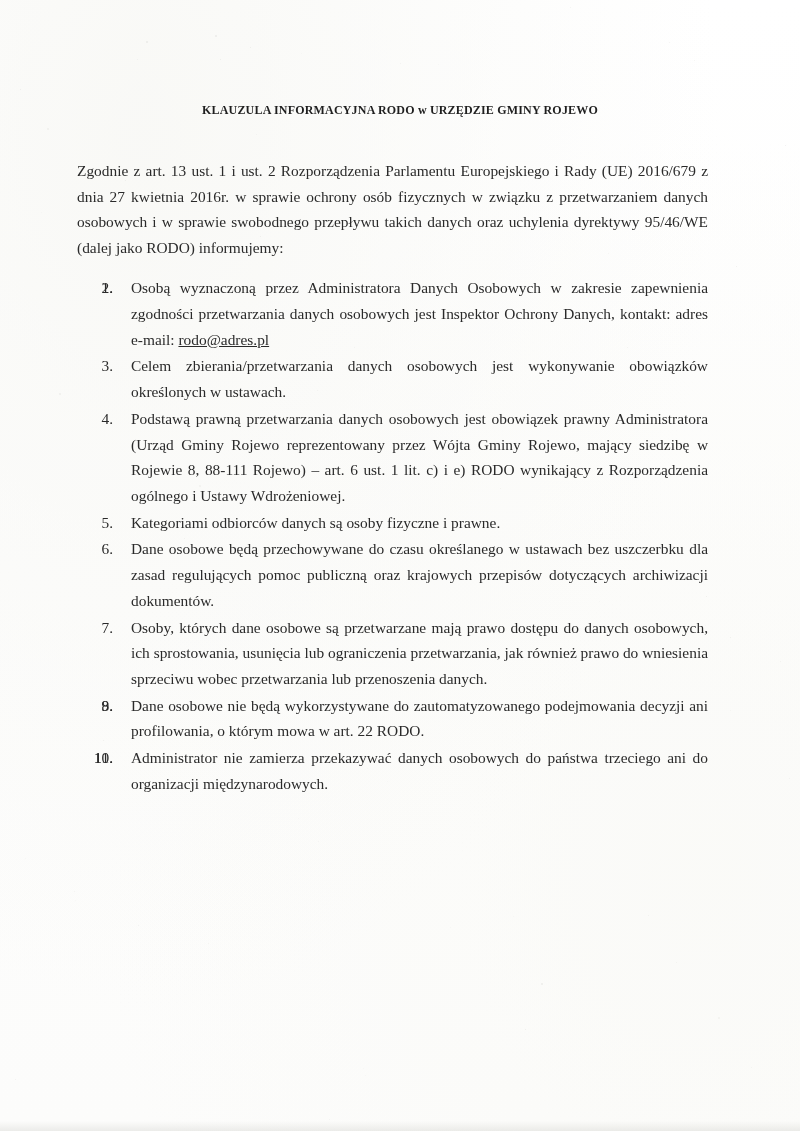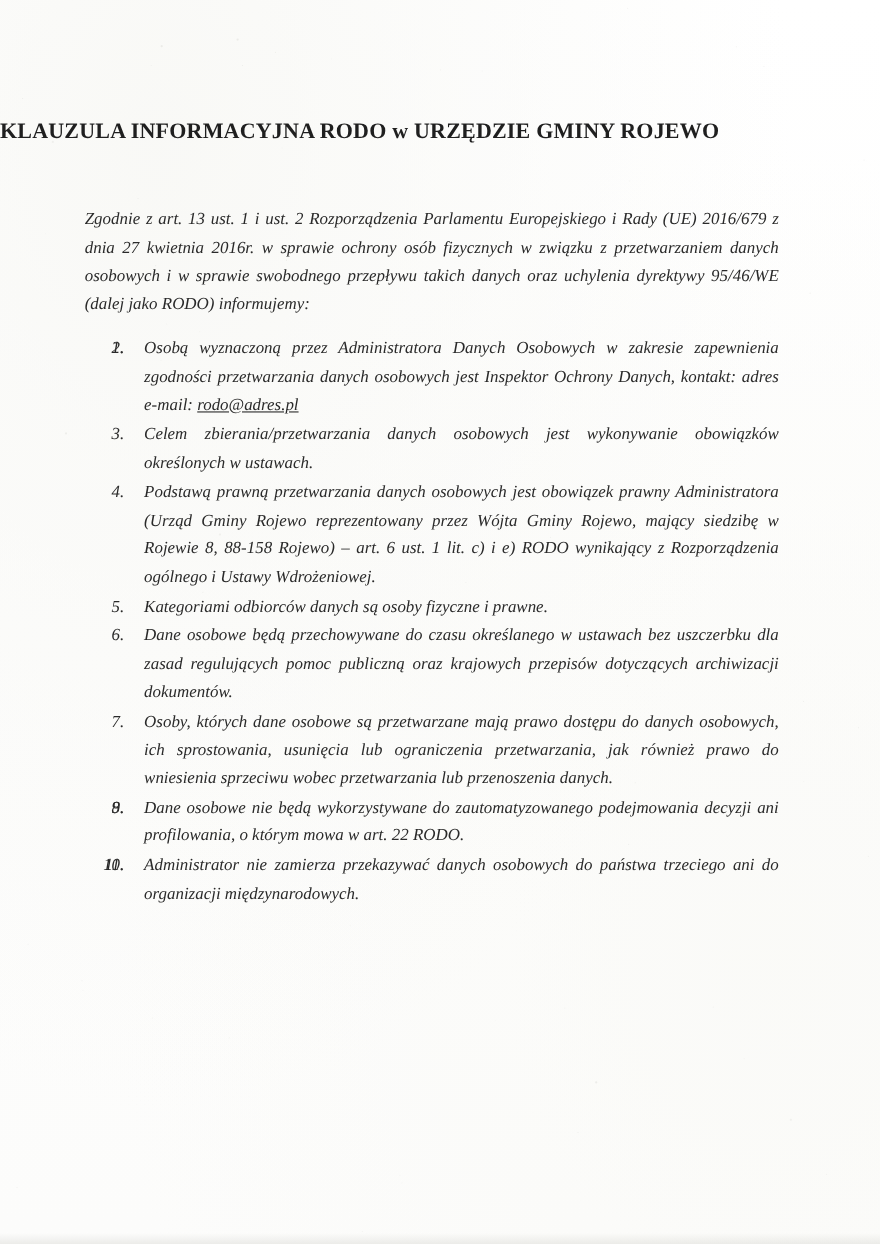--- a/index.html
+++ b/index.html
@@ -46,33 +46,32 @@
     height: 10px;
     background: linear-gradient(180deg, rgba(255,255,255,0) 0%, rgba(205,205,200,0.35) 100%);
     pointer-events: none;
   }
 
   .doc-title {
     position: absolute;
     top: 95px;
     left: 0;
     width: 800px;
-    text-align: left;
+    text-align: center;
     font-weight: bold;
-    font-size: 20px;
+    font-size: 12px;
     letter-spacing: .18px;
     color: #1f1f1f;
   }
 
   .content {
     position: absolute;
     left: 77px;
-    top: 187px;
+    top: 158px;
     width: 631px;
-    font-style: italic;
   }
 
   .intro {
     text-align: justify;
     font-size: 15.4px;
     line-height: 25.6px;
     color: #2a2a2a;
     margin: 0 0 15px 0;
   }
 
@@ -185,21 +184,21 @@
   <h1 class="doc-title">KLAUZULA INFORMACYJNA RODO w URZĘDZIE GMINY ROJEWO</h1>
 
   <div class="content">
 
     <p class="intro">Zgodnie z art. 13 ust. 1 i ust. 2 Rozporządzenia Parlamentu Europejskiego i Rady (UE) 2016/679 z dnia 27 kwietnia 2016r. w sprawie ochrony osób fizycznych w związku z przetwarzaniem danych osobowych i w sprawie swobodnego przepływu takich danych oraz uchylenia dyrektywy 95/46/WE (dalej jako RODO) informujemy:</p>
 
     <ol class="clauses" id="clause-list">
         <li><span class="num">1.</span></li>
         <li><span class="num">2.</span><span>Osobą wyznaczoną przez Administratora Danych Osobowych w zakresie zapewnienia zgodności przetwarzania danych osobowych jest Inspektor Ochrony Danych, kontakt: adres e-mail: </span><span class="mail-link">rodo@adres.pl</span></li>
         <li><span class="num">3.</span><span>Celem zbierania/przetwarzania danych osobowych jest wykonywanie obowiązków określonych w ustawach.</span></li>
-        <li><span class="num">4.</span><span>Podstawą prawną przetwarzania danych osobowych jest obowiązek prawny Administratora (Urząd Gminy Rojewo reprezentowany przez Wójta Gminy Rojewo, mający siedzibę w Rojewie 8, 88-158 Rojewo) – art. 6 ust. 1 lit. c) i e) RODO wynikający z Rozporządzenia ogólnego i Ustawy Wdrożeniowej.</span></li>
+        <li><span class="num">4.</span><span>Podstawą prawną przetwarzania danych osobowych jest obowiązek prawny Administratora (Urząd Gminy Rojewo reprezentowany przez Wójta Gminy Rojewo, mający siedzibę w Rojewie 8, 88-111 Rojewo) – art. 6 ust. 1 lit. c) i e) RODO wynikający z Rozporządzenia ogólnego i Ustawy Wdrożeniowej.</span></li>
         <li><span class="num">5.</span><span>Kategoriami odbiorców danych są osoby fizyczne i prawne.</span></li>
         <li><span class="num">6.</span><span>Dane osobowe będą przechowywane do czasu określanego w ustawach bez uszczerbku dla zasad regulujących pomoc publiczną oraz krajowych przepisów dotyczących archiwizacji dokumentów.</span></li>
         <li><span class="num">7.</span><span>Osoby, których dane osobowe są przetwarzane mają prawo dostępu do danych osobowych, ich sprostowania, usunięcia lub ograniczenia przetwarzania, jak również prawo do wniesienia sprzeciwu wobec przetwarzania lub przenoszenia danych.</span></li>
         <li><span class="num">8.</span></li>
         <li><span class="num">9.</span><span>Dane osobowe nie będą wykorzystywane do zautomatyzowanego podejmowania decyzji ani profilowania, o którym mowa w art. 22 RODO.</span></li>
         <li><span class="num">10.</span></li>
         <li><span class="num">11.</span><span>Administrator nie zamierza przekazywać danych osobowych do państwa trzeciego ani do organizacji międzynarodowych.</span></li>
       </ol>
 
   </div>

